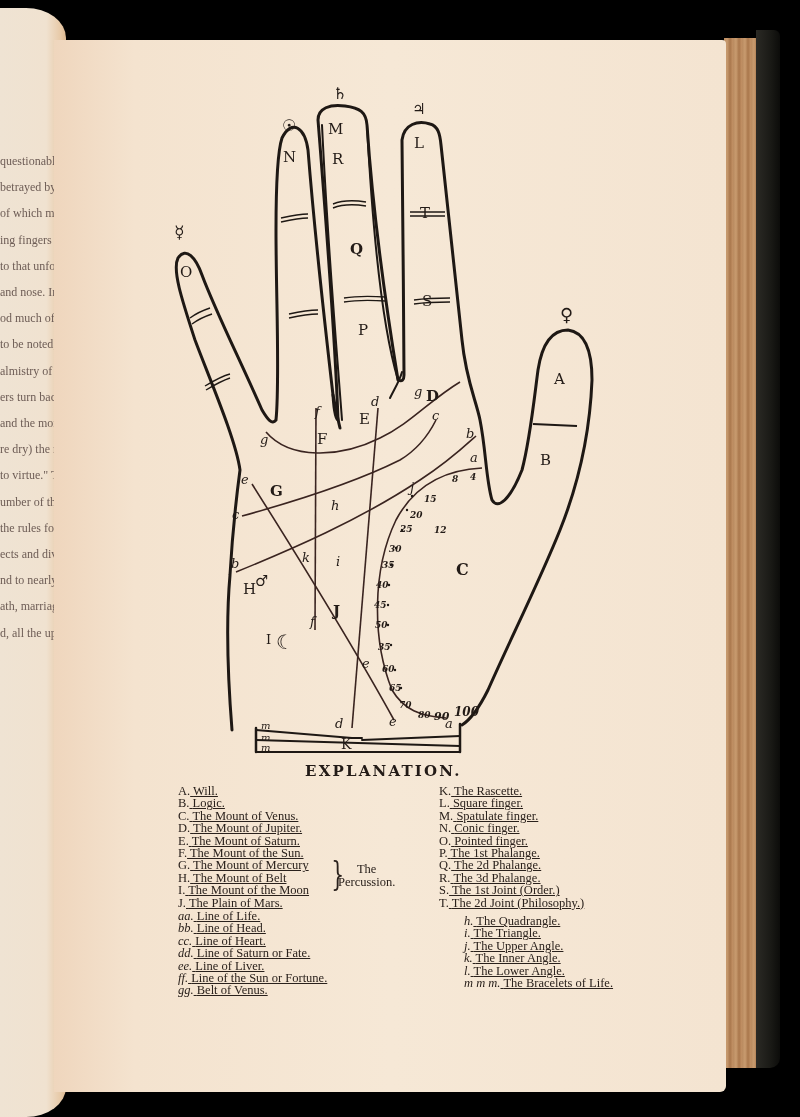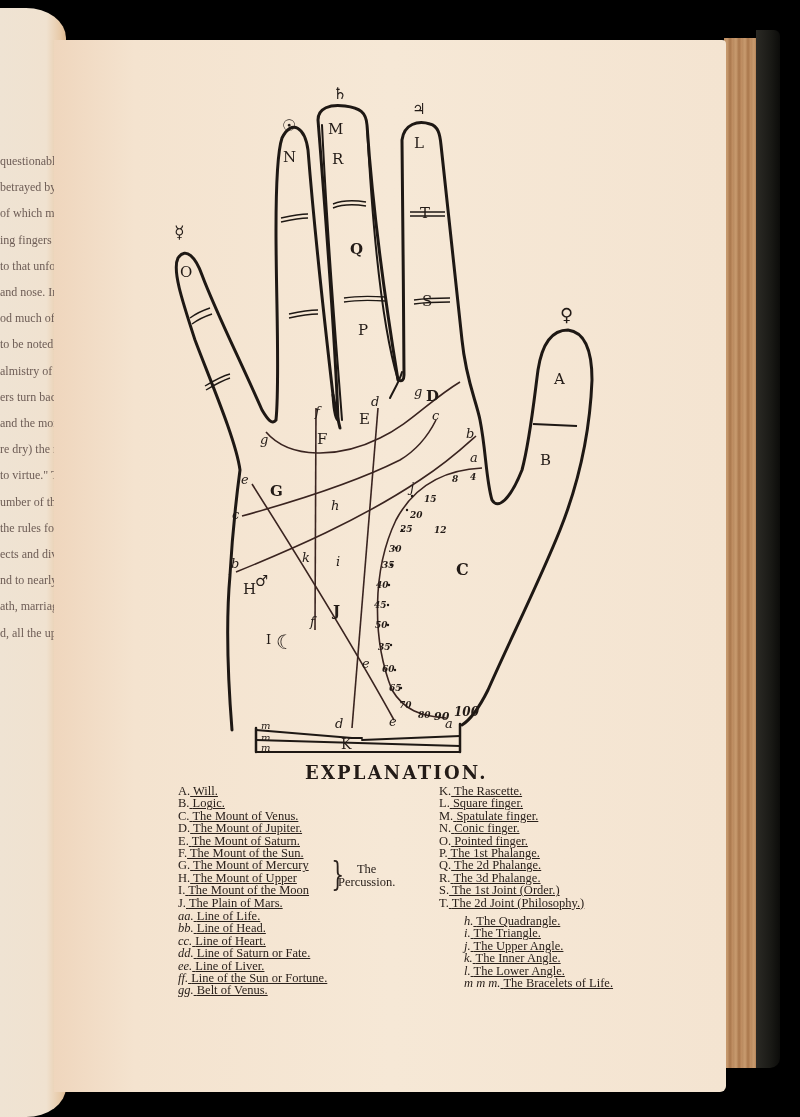--- a/index.html
+++ b/index.html
@@ -31,21 +31,21 @@
     .cover {
       position: absolute; left: 756px; top: 30px; width: 24px; height: 1038px;
       background: linear-gradient(90deg, #2b2a25, #1a1a16 60%, #0c0c0a);
       border-radius: 0 6px 10px 0;
     }
     .diagram { position: absolute; left: 0; top: 0; width: 800px; height: 1117px; }
     .lbl { position: absolute; font-family: "DejaVu Serif", serif; color: #231b17; font-size: 15px; }
     .lbl.it { font-style: italic; font-size: 13px; }
     .lbl.num { font-style: italic; font-size: 9px; font-weight: bold; }
     .heading {
-      position: absolute; left: 305px; top: 762px; font-size: 18px; letter-spacing: 2.2px;
+      position: absolute; left: 305px; top: 762px; font-size: 15px; letter-spacing: 2.2px;
       color: #231b17; font-family: "DejaVu Serif", serif; font-weight: bold;
     }
     .legend {
       position: absolute; font-family: "Liberation Serif", serif; font-size: 12.5px;
       color: #2a211c; line-height: 12.4px; text-decoration: underline;
     }
     .legend .row { white-space: nowrap; }
     .legend .k { display: inline-block; }
     .legend .k.it { font-style: italic; }
     .brace {
@@ -263,21 +263,21 @@
 <div class="heading">EXPLANATION.</div>
 
 <div class="legend" style="left:178px;top:785px;">
   <div class="row"><span class="k">A.</span> <span>Will.</span></div>
   <div class="row"><span class="k">B.</span> <span>Logic.</span></div>
   <div class="row"><span class="k">C.</span> <span>The Mount of Venus.</span></div>
   <div class="row"><span class="k">D.</span> <span>The Mount of Jupiter.</span></div>
   <div class="row"><span class="k">E.</span> <span>The Mount of Saturn.</span></div>
   <div class="row"><span class="k">F.</span> <span>The Mount of the Sun.</span></div>
   <div class="row"><span class="k">G.</span> <span>The Mount of Mercury</span></div>
-  <div class="row"><span class="k">H.</span> <span>The Mount of Upper</span></div>
+  <div class="row"><span class="k">H.</span> <span>The Mount of Belt</span></div>
   <div class="row"><span class="k">I.</span> <span>The Mount of the Moon</span></div>
   <div class="row"><span class="k">J.</span> <span>The Plain of Mars.</span></div>
 </div>
 
 <div class="brace">}</div>
 <div class="perc">
   <div>The</div>
   <div>Percussion.</div>
 </div>
 

